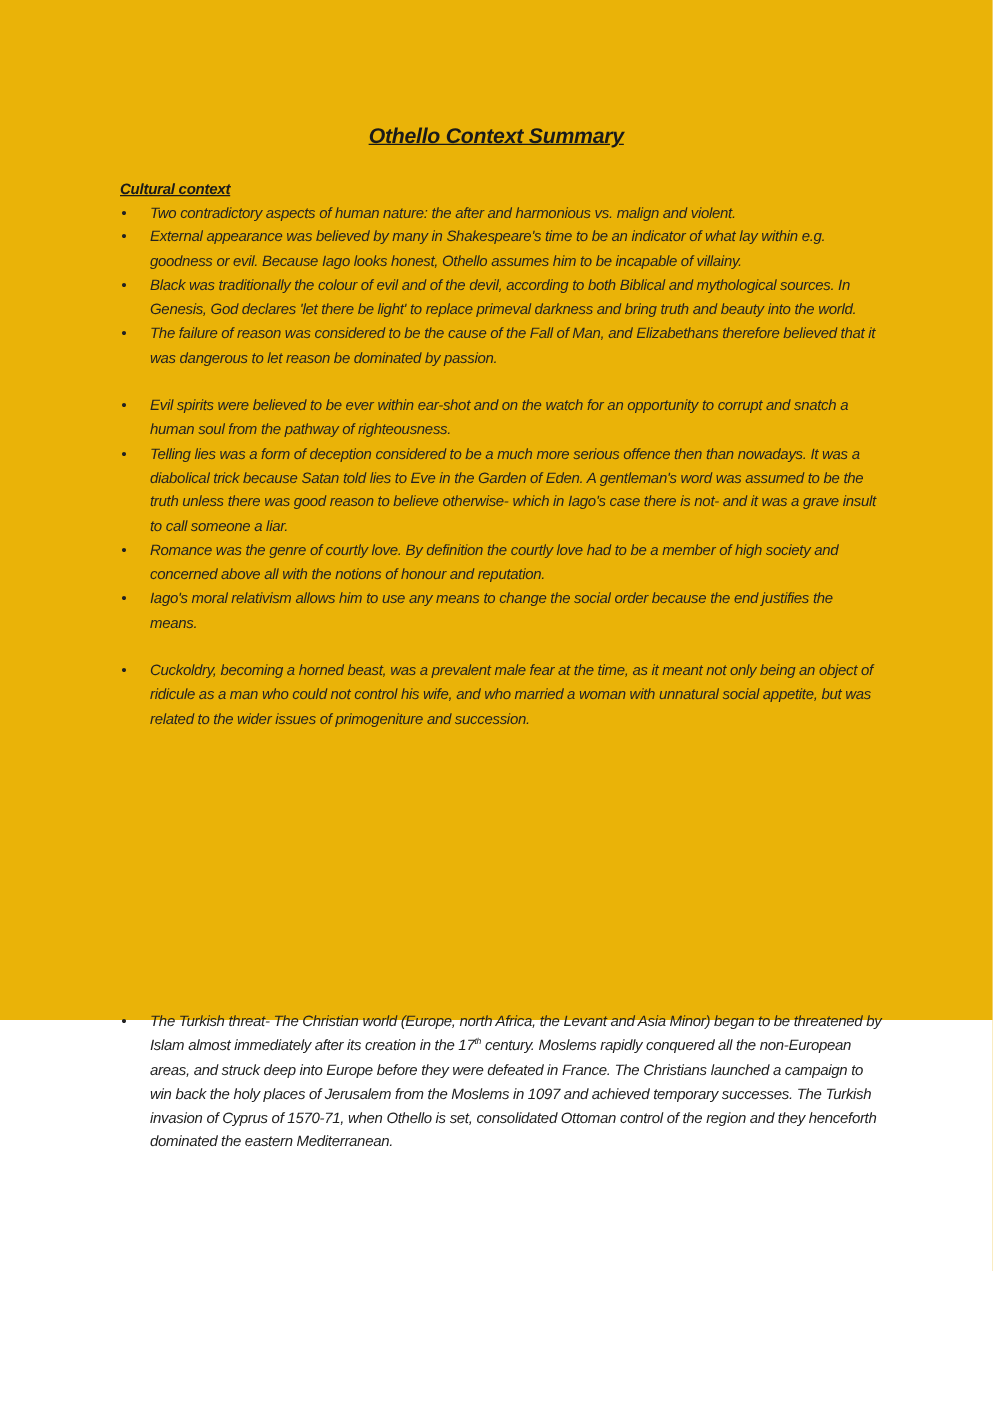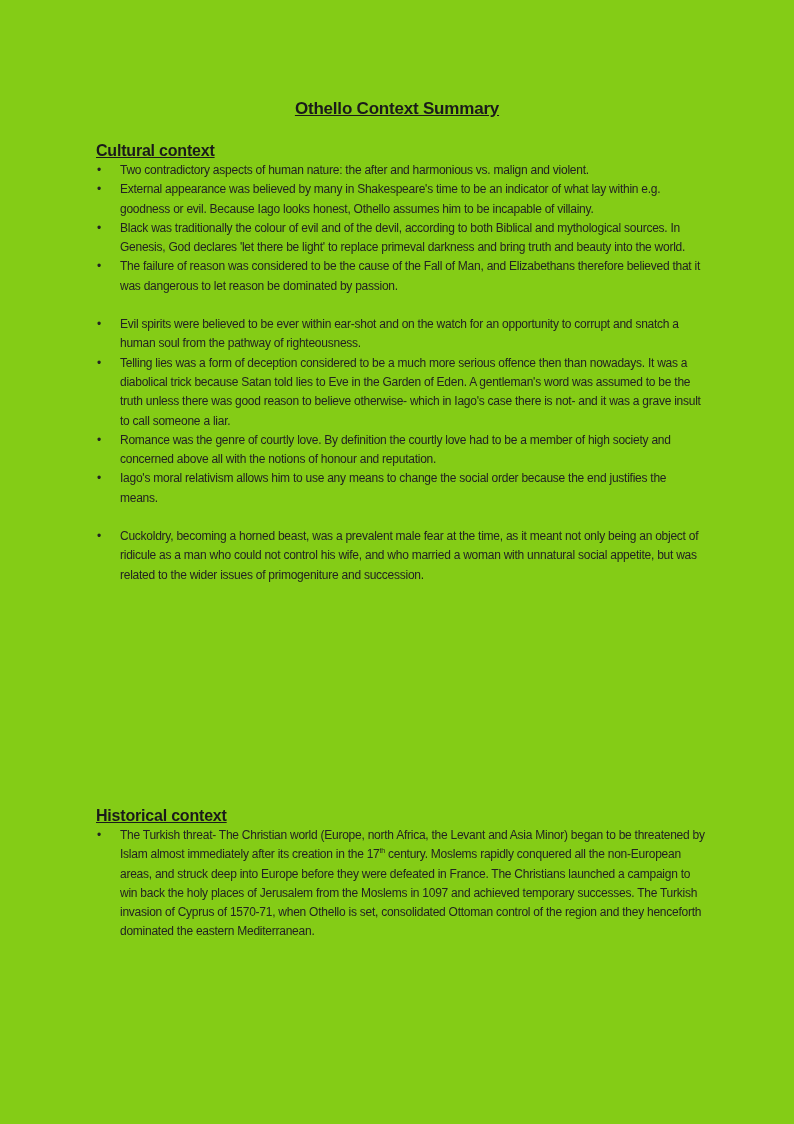--- a/index.html
+++ b/index.html
@@ -1,20 +1,20 @@
 <!DOCTYPE html>
 <html><head>
 <meta charset="utf-8">
 <style>
   html, body { margin: 0; padding: 0; background: #ffffff; }
   body { width: 794px; height: 1124px; position: relative; overflow: hidden; font-family: "Liberation Sans", sans-serif; color: #1a1a1a; }
-  .page { position: absolute; left: 0; top: 0; width: 794px; height: 1124px; background: #84cc16; }
+  .page { position: absolute; left: 0; top: 0; width: 794px; height: 816px; background: #eab308; font-style: italic; }
   .title { position: absolute; top: 99px; left: 0; width: 794px; text-align: center; font-size: 17px; font-weight: bold; text-decoration: underline; letter-spacing: -0.2px; }
   .section { position: absolute; left: 96px; width: 610px; }
-  .heading { font-size: 16px; font-weight: bold; text-decoration: underline; margin: 0 0 2px 0; line-height: 16px; letter-spacing: -0.2px; }
+  .heading { font-size: 12px; font-weight: bold; text-decoration: underline; margin: 0 0 2px 0; line-height: 16px; letter-spacing: -0.2px; }
   ul { list-style: none; margin: 0; padding: 0; }
   li { position: relative; padding-left: 24px; font-size: 12px; line-height: 19.3px; letter-spacing: -0.25px; color: #222; }
   li::before { content: "\2022"; position: absolute; left: 1px; top: 0; font-size: 12px; }
   li.gap { margin-top: 19px; }
   sup { font-size: 7px; line-height: 0; }
 </style>
 </head>
 <body>
 
 <div class="page">
@@ -29,18 +29,17 @@
       <li>The failure of reason was considered to be the cause of the Fall of Man, and Elizabethans therefore believed that it was dangerous to let reason be dominated by passion.</li>
       <li class="gap">Evil spirits were believed to be ever within ear-shot and on the watch for an opportunity to corrupt and snatch a human soul from the pathway of righteousness.</li>
       <li>Telling lies was a form of deception considered to be a much more serious offence then than nowadays. It was a diabolical trick because Satan told lies to Eve in the Garden of Eden. A gentleman's word was assumed to be the truth unless there was good reason to believe otherwise- which in Iago's case there is not- and it was a grave insult to call someone a liar.</li>
       <li>Romance was the genre of courtly love. By definition the courtly love had to be a member of high society and concerned above all with the notions of honour and reputation.</li>
       <li>Iago's moral relativism allows him to use any means to change the social order because the end justifies the means.</li>
       <li class="gap">Cuckoldry, becoming a horned beast, was a prevalent male fear at the time, as it meant not only being an object of ridicule as a man who could not control his wife, and who married a woman with unnatural social appetite, but was related to the wider issues of primogeniture and succession.</li>
     </ul>
   </div>
 
   <div class="section" style="top:808px;">
-    <div class="heading">Historical context</div>
     <ul>
       <li><span>The Turkish threat- The Christian world (Europe, north Africa, the Levant and Asia Minor) began to be threatened by Islam almost immediately after its creation in the 17</span><sup>th</sup><span> century. Moslems rapidly conquered all the non-European areas, and struck deep into Europe before they were defeated in France. The Christians launched a campaign to win back the holy places of Jerusalem from the Moslems in 1097 and achieved temporary successes. The Turkish invasion of Cyprus of 1570-71, when Othello is set, consolidated Ottoman control of the region and they henceforth dominated the eastern Mediterranean.</span></li>
     </ul>
   </div>
 </div>
 
 </body></html>

